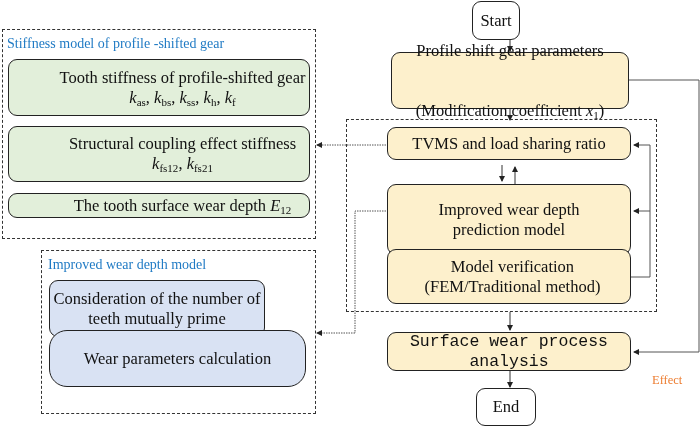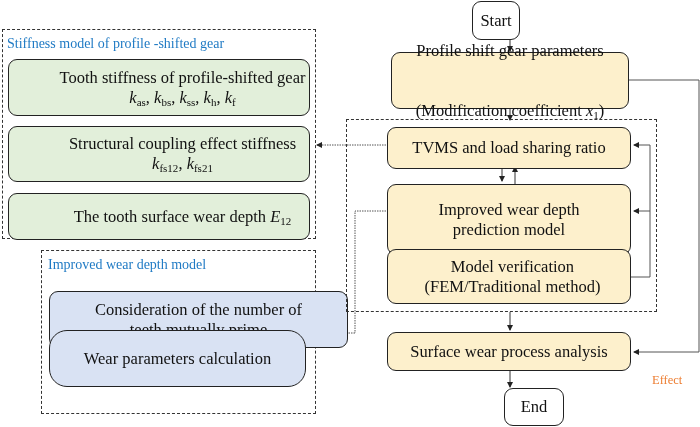--- a/index.html
+++ b/index.html
@@ -57,57 +57,57 @@
 <div class="gtitle" style="left:7px;top:36px;">Stiffness model of profile -shifted gear</div>
 
 <div class="box green" style="left:8px;top:59px;width:302px;height:57px;">
   <div>Tooth stiffness of profile-shifted gear</div>
   <div id="sym0"><i>k</i><sub>as</sub>, <i>k</i><sub>bs</sub>, <i>k</i><sub>ss</sub>, <i>k</i><sub>h</sub>, <i>k</i><sub>f</sub></div>
 </div>
 <div class="box green" style="left:8px;top:126px;width:302px;height:56px;">
   <div>Structural coupling effect stiffness</div>
   <div id="sym1"><i>k</i><sub>fs12</sub>, <i>k</i><sub>fs21</sub></div>
 </div>
-<div class="box green" style="left:8px;top:193px;width:302px;height:47px;">
+<div class="box green" style="left:8px;top:193px;width:302px;height:25px;">
   <div><span>The tooth surface wear depth</span> <i>E</i><sub>12</sub></div>
 </div>
 
 <div class="group" style="left:41px;top:250px;width:275px;height:164px;"></div>
 <div class="gtitle" style="left:48px;top:257px;">Improved wear depth model</div>
 
-<div class="box blue" style="left:49px;top:291px;width:299px;height:57px;">
+<div class="box blue" style="left:49px;top:280px;width:216px;height:57px;">
   <div>Consideration of the number of</div>
   <div>teeth mutually prime</div>
 </div>
 <div class="box blue" style="left:49px;top:330px;width:257px;height:57px;border-radius:18px;">
   <div>Wear parameters calculation</div>
 </div>
 
 <div class="box white" style="left:472px;top:1px;width:48px;height:39px;">
   <div>Start</div>
 </div>
 <div class="box yellow" style="left:391px;top:52px;width:238px;height:57px;gap:40px;">
   <div>Profile shift gear parameters</div>
   <div><span>(Modification coefficient</span> <i>x</i><sub>1</sub><span>)</span></div>
 </div>
 
 <div class="group" style="left:346px;top:119px;width:311px;height:193px;"></div>
 
-<div class="box yellow" style="left:387px;top:127px;width:244px;height:42px;">
+<div class="box yellow" style="left:387px;top:127px;width:244px;height:33px;">
   <div>TVMS and load sharing ratio</div>
 </div>
 <div class="box yellow" style="left:387px;top:184px;width:244px;height:71px;">
   <div>Improved wear depth</div>
   <div>prediction model</div>
 </div>
 <div class="box yellow" style="left:387px;top:249px;width:244px;height:55px;padding-left:7px;">
   <div>Model verification</div>
   <div>(FEM/Traditional method)</div>
 </div>
 
-<div class="box yellow" style="left:387px;top:332px;width:244px;height:39px;">
+<div class="box yellow" style="left:387px;top:332px;width:244px;height:39px;font-family:Liberation Mono, monospace;">
   <div>Surface wear process analysis</div>
 </div>
-<div class="box white" style="left:504px;top:388px;width:60px;height:38px;">
+<div class="box white" style="left:476px;top:388px;width:60px;height:38px;">
   <div>End</div>
 </div>
 
 <div class="effect" style="left:652px;top:332px;margin-top:41px;">Effect</div>
 
 </body></html>

